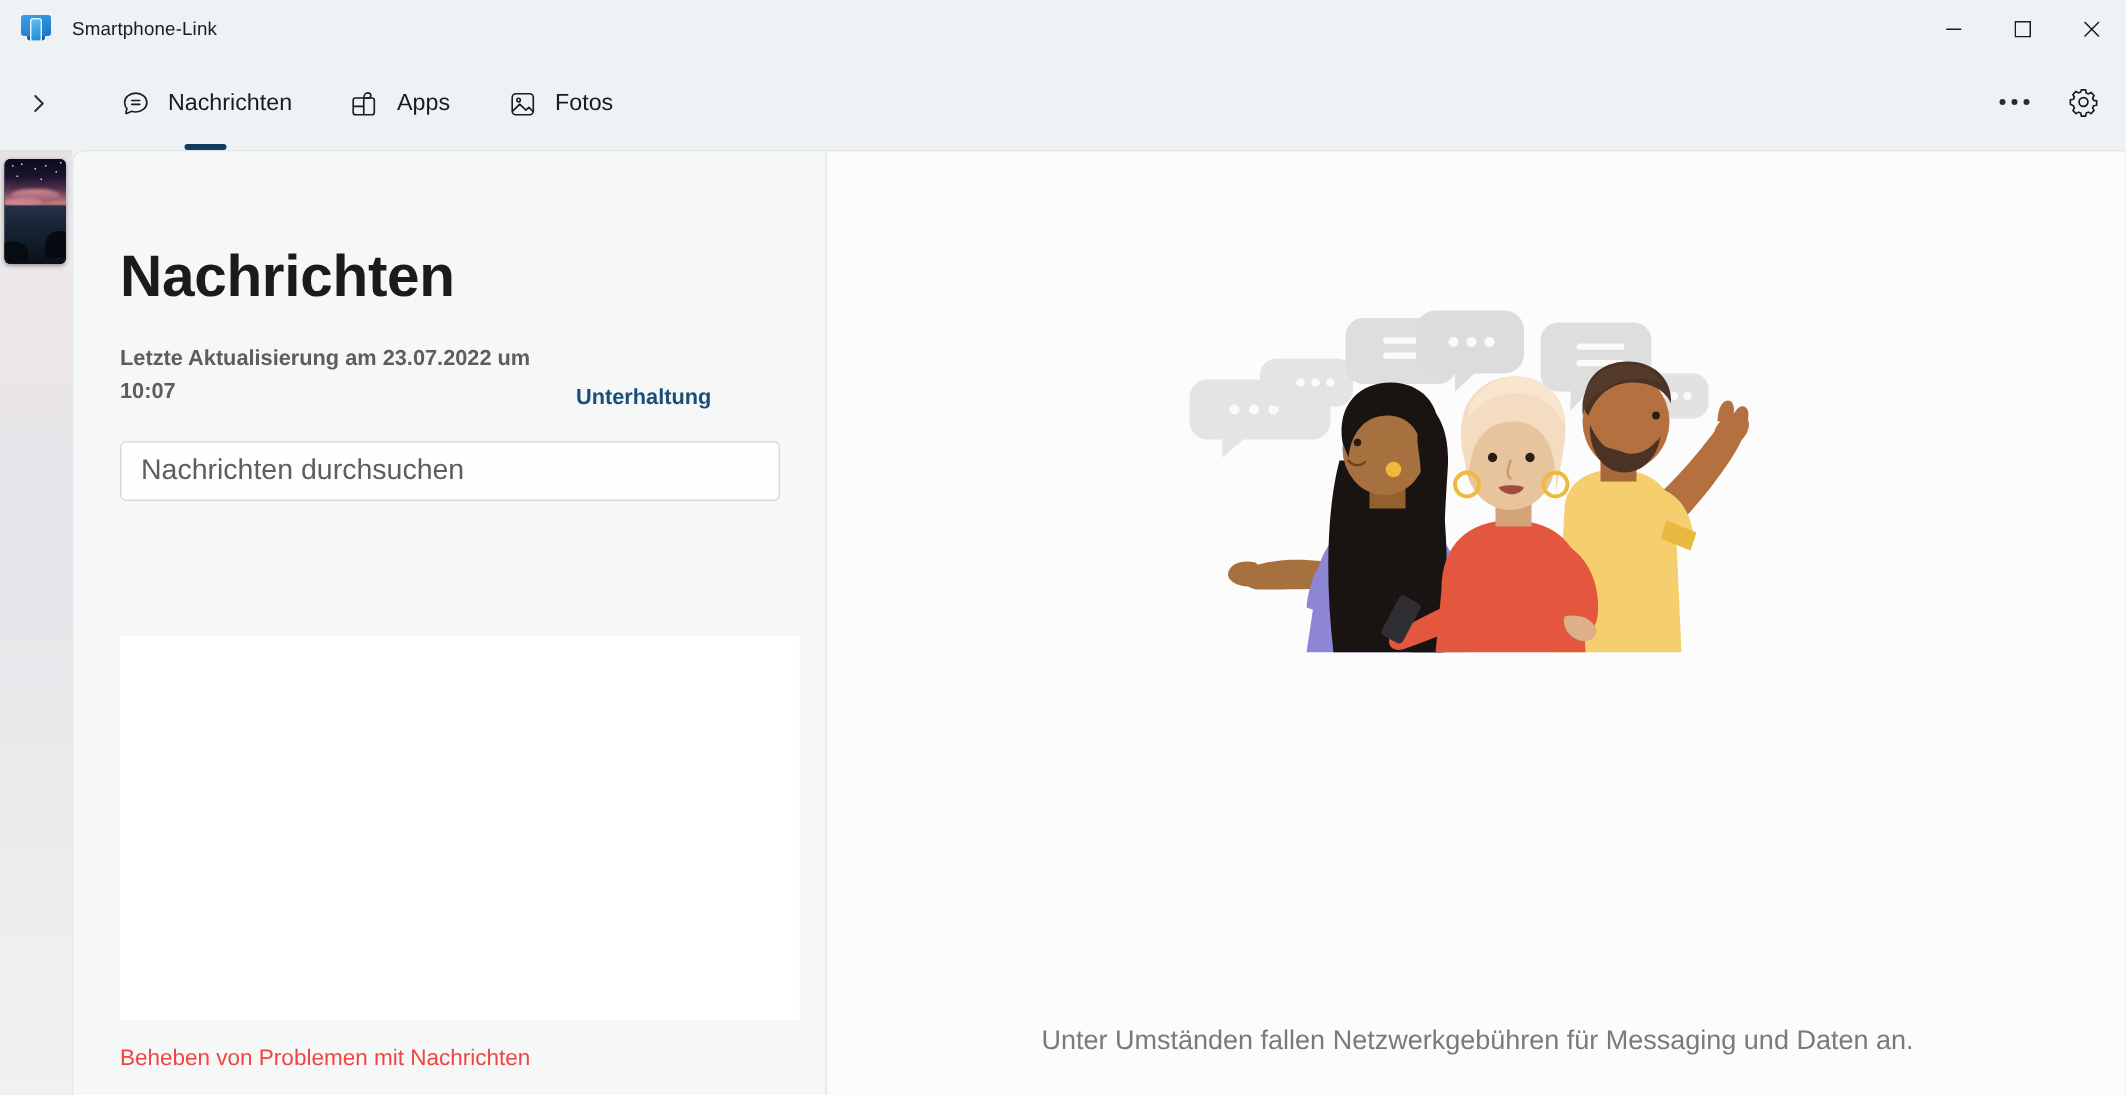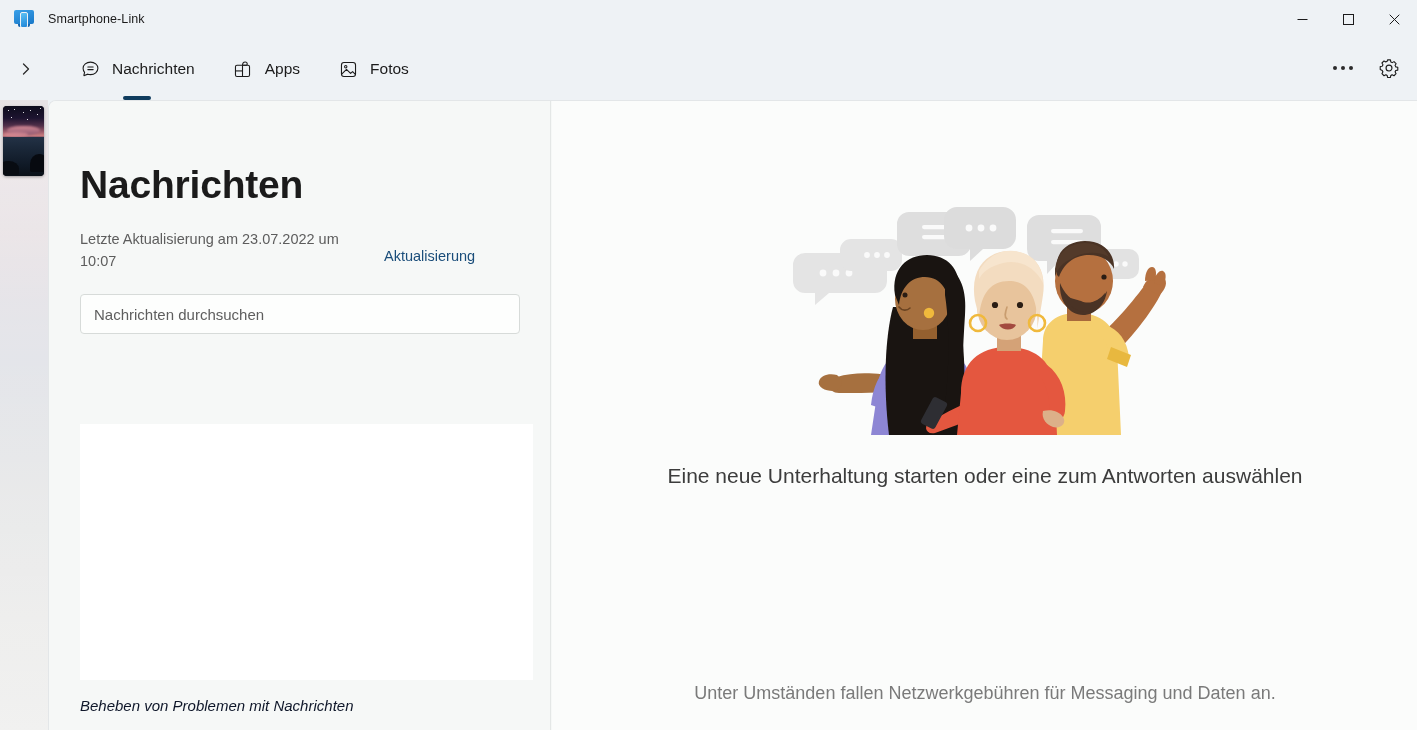--- a/index.html
+++ b/index.html
@@ -286,21 +286,22 @@
     font-weight: 600;
     color: #1b1b1b;
     letter-spacing: -0.2px;
   }
 
   .refresh-row {
     position: absolute;
     left: 31px; top: 127px;
     width: 440px;
     display: flex;
-    align-items: center;
+    align-items: flex-end;
+    font-weight: bold;
   }
   .refresh-text {
     font-size: 14.5px;
     color: #5d5d5d;
     line-height: 1.55;
     width: 280px;
   }
   .refresh-link {
     font-size: 14.5px;
     color: #1a4d7a;
@@ -320,21 +321,21 @@
     border-radius: 4px;
     display: flex;
     align-items: center;
     padding: 0 13px;
   }
   .search-box input {
     border: 0;
     outline: 0;
     background: transparent;
     font-family: "Liberation Sans", sans-serif;
-    font-size: 15px;
+    font-size: 19px;
     color: #1b1b1b;
     width: 100%;
   }
   .search-box input::placeholder { color: #5e5e5e; }
 
   .new-msg-btn {
     position: absolute;
     left: 31px; top: 253px;
     width: 200px;
     height: 42px;
@@ -374,23 +375,22 @@
     left: 31px; top: 323px;
     width: 453px;
     height: 256px;
     background: #ffffff;
   }
 
   .troubleshoot-link {
     position: absolute;
     left: 31px; top: 596px;
     font-size: 15px;
-    color: #0f172a;
+    color: #ef4444;
     cursor: default;
-    font-style: italic;
   }
 
   
   .right-panel {
     position: absolute;
     left: 503px; top: 0;
     width: 866px;
     height: 630px;
     background: #fbfcfb;
   }
@@ -544,21 +544,21 @@
   </div>
 
   <div class="shell">
 
     <div class="left-panel">
 
       <div class="page-title">Nachrichten</div>
 
       <div class="refresh-row">
         <div class="refresh-text">Letzte Aktualisierung am 23.07.2022 um 10:07</div>
-        <div class="refresh-link">Aktualisierung</div>
+        <div class="refresh-link">Unterhaltung</div>
       </div>
 
       <div class="search-box">
         <input type="text" placeholder="Nachrichten durchsuchen" style="">
       </div>
 
 
       <div class="msg-list-card"></div>
 
       <div class="troubleshoot-link">Beheben von Problemen mit Nachrichten</div>
@@ -677,19 +677,18 @@
             <circle cx="193" cy="128" r="8" fill="none" stroke="#f0b93c" stroke-width="2.6"></circle>
             <circle cx="252" cy="128" r="8" fill="none" stroke="#f0b93c" stroke-width="2.6"></circle>
           </g>
 
           <g>
             <rect x="141" y="203" width="16" height="30" rx="3" transform="rotate(28 149 218)" fill="#2e2e33"></rect>
           </g>
         </svg>
       </div>
 
-      <div class="empty-text">Eine neue Unterhaltung starten oder eine zum Antworten auswählen</div>
 
       <div class="footer-note">Unter Umständen fallen Netzwerkgebühren für Messaging und Daten an.</div>
     </div>
 
   </div>
 </div>
 
 </body></html>

